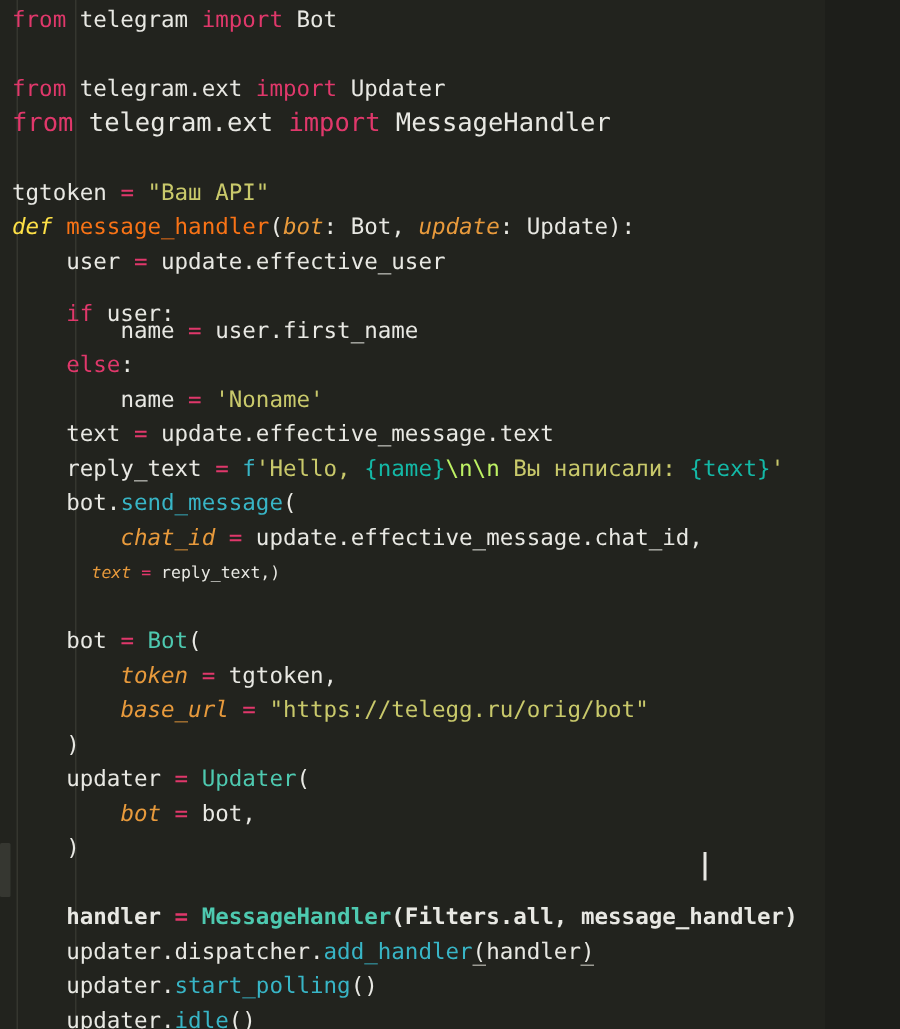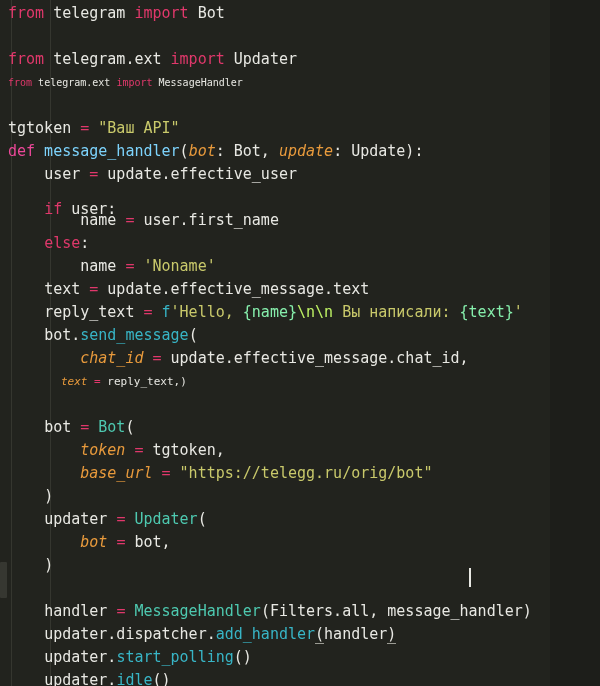--- a/index.html
+++ b/index.html
@@ -64,28 +64,28 @@
     height: 23px;
     line-height: 23px;
     white-space: pre;
     font-size: 15px;
     letter-spacing: 0px;
     color: #e8e8e3;
   }
 
   
   .tok-kw        { color: #e0386b; }                    
-  .tok-def       { color: #ec4899; }
-  .tok-fn-def    { color: #7dd3fc; }                    
+  .tok-def       { color: #fde047; font-style: italic; }
+  .tok-fn-def    { color: #f97316; }                    
   .tok-class     { color: #4ec9b0; }                    
   .tok-method    { color: #38b5c6; }                    
   .tok-plain     { color: #e8e8e3; }
   .tok-str       { color: #c9c96b; }
   .tok-esc       { color: #bef264; }
-  .tok-interp    { color: #86efac; }
+  .tok-interp    { color: #14b8a6; }
   .tok-param     { color: #e89a3c; font-style: italic; }
   .tok-op        { color: #e0386b; }
   .tok-punc      { color: #e8e8e3; }
 
   
   .brace-match {
     color: #e8e8e3;
     border-bottom: 1px solid #9b9b93;
   }
 
@@ -110,21 +110,21 @@
     <div id="scroll-thumb" style="top: 562px; height: 36px; background: rgb(58, 59, 53);"></div>
   </div>
 
   <div id="code-surface">
 
     <div class="code-line" style="top: 2px; font-size: 15px; line-height: 23px;"><span class="tok-kw">from</span><span class="tok-plain"> telegram </span><span class="tok-kw">import</span><span class="tok-plain"> Bot</span></div>
 
 
     <div class="code-line" style="top: 48px; font-size: 15px; line-height: 23px;"><span class="tok-kw">from</span><span class="tok-plain"> telegram.ext </span><span class="tok-kw">import</span><span class="tok-plain"> Updater</span></div>
 
-    <div class="code-line" style="top: 71px; font-size: 10px; line-height: 23px; text-align: right;"><span class="tok-kw">from</span><span class="tok-plain"> telegram.ext </span><span class="tok-kw">import</span><span class="tok-plain"> MessageHandler</span></div>
+    <div class="code-line" style="top: 71px; font-size: 17px; line-height: 23px; text-align: right;"><span class="tok-kw">from</span><span class="tok-plain"> telegram.ext </span><span class="tok-kw">import</span><span class="tok-plain"> MessageHandler</span></div>
 
 
     <div class="code-line" style="top: 117px; font-size: 15px; line-height: 23px;"><span class="tok-plain">tgtoken </span><span class="tok-op">=</span><span class="tok-str"> "Ваш API"</span></div>
 
     <div class="code-line" style="top: 140px; font-size: 15px; line-height: 23px;"><span class="tok-def">def</span><span class="tok-fn-def"> message_handler</span><span class="tok-punc">(</span><span class="tok-param">bot</span><span class="tok-plain">: Bot, </span><span class="tok-param">update</span><span class="tok-plain">: Update):</span></div>
 
     <div class="code-line" style="top: 163px; font-size: 15px; line-height: 23px;"><span class="tok-plain">    </span><span class="tok-plain">user </span><span class="tok-op">=</span><span class="tok-plain"> update.effective_user</span></div>
 
     <div class="code-line" style="top: 198px; font-size: 15px; line-height: 23px;"><span class="tok-plain">    </span><span class="tok-kw">if</span><span class="tok-plain"> user:</span></div>
 
@@ -154,21 +154,21 @@
     <div class="code-line" style="top: 485px; font-size: 15px; line-height: 23px;"><span class="tok-plain">    </span><span class="tok-punc">)</span></div>
 
     <div class="code-line" style="top: 508px; font-size: 15px; line-height: 23px;"><span class="tok-plain">    </span><span class="tok-plain">updater </span><span class="tok-op">=</span><span class="tok-class"> Updater</span><span class="tok-punc">(</span></div>
 
     <div class="code-line" style="top: 531px; font-size: 15px; line-height: 23px;"><span class="tok-plain">        </span><span class="tok-param">bot </span><span class="tok-op">=</span><span class="tok-plain"> bot,</span></div>
 
     <div class="code-line" style="top: 554px; font-size: 15px; line-height: 23px;"><span class="tok-plain">    </span><span class="tok-punc">)</span></div>
 
     <div class="code-line" style="top: 577px; font-size: 15px; line-height: 23px;"><span class="tok-plain"></span></div>
 
-    <div class="code-line" style="top: 600px; font-size: 15px; line-height: 23px;"><span class="tok-plain">    </span><span class="tok-plain">handler </span><span class="tok-op">=</span><span class="tok-class"> MessageHandler</span><span class="tok-plain">(Filters.all, message_handler)</span></div>
+    <div class="code-line" style="top: 600px; font-size: 15px; line-height: 23px; font-weight: bold;"><span class="tok-plain">    </span><span class="tok-plain">handler </span><span class="tok-op">=</span><span class="tok-class"> MessageHandler</span><span class="tok-plain">(Filters.all, message_handler)</span></div>
 
     <div class="code-line" style="top: 623px; font-size: 15px; line-height: 23px;"><span class="tok-plain">    </span><span class="tok-plain">updater.dispatcher.</span><span class="tok-method">add_handler</span><span class="brace-match">(</span><span class="tok-plain">handler</span><span class="brace-match">)</span></div>
 
     <div class="code-line" style="top: 646px; font-size: 15px; line-height: 23px;"><span class="tok-plain">    </span><span class="tok-plain">updater.</span><span class="tok-method">start_polling</span><span class="tok-punc">()</span></div>
 
     <div class="code-line" style="top: 669px; font-size: 15px; line-height: 23px;"><span class="tok-plain">    </span><span class="tok-plain">updater.</span><span class="tok-method">idle</span><span class="tok-punc">()</span></div>
 
   </div>
 
   <div id="caret" style="left: 469px; top: 568px;"></div>

